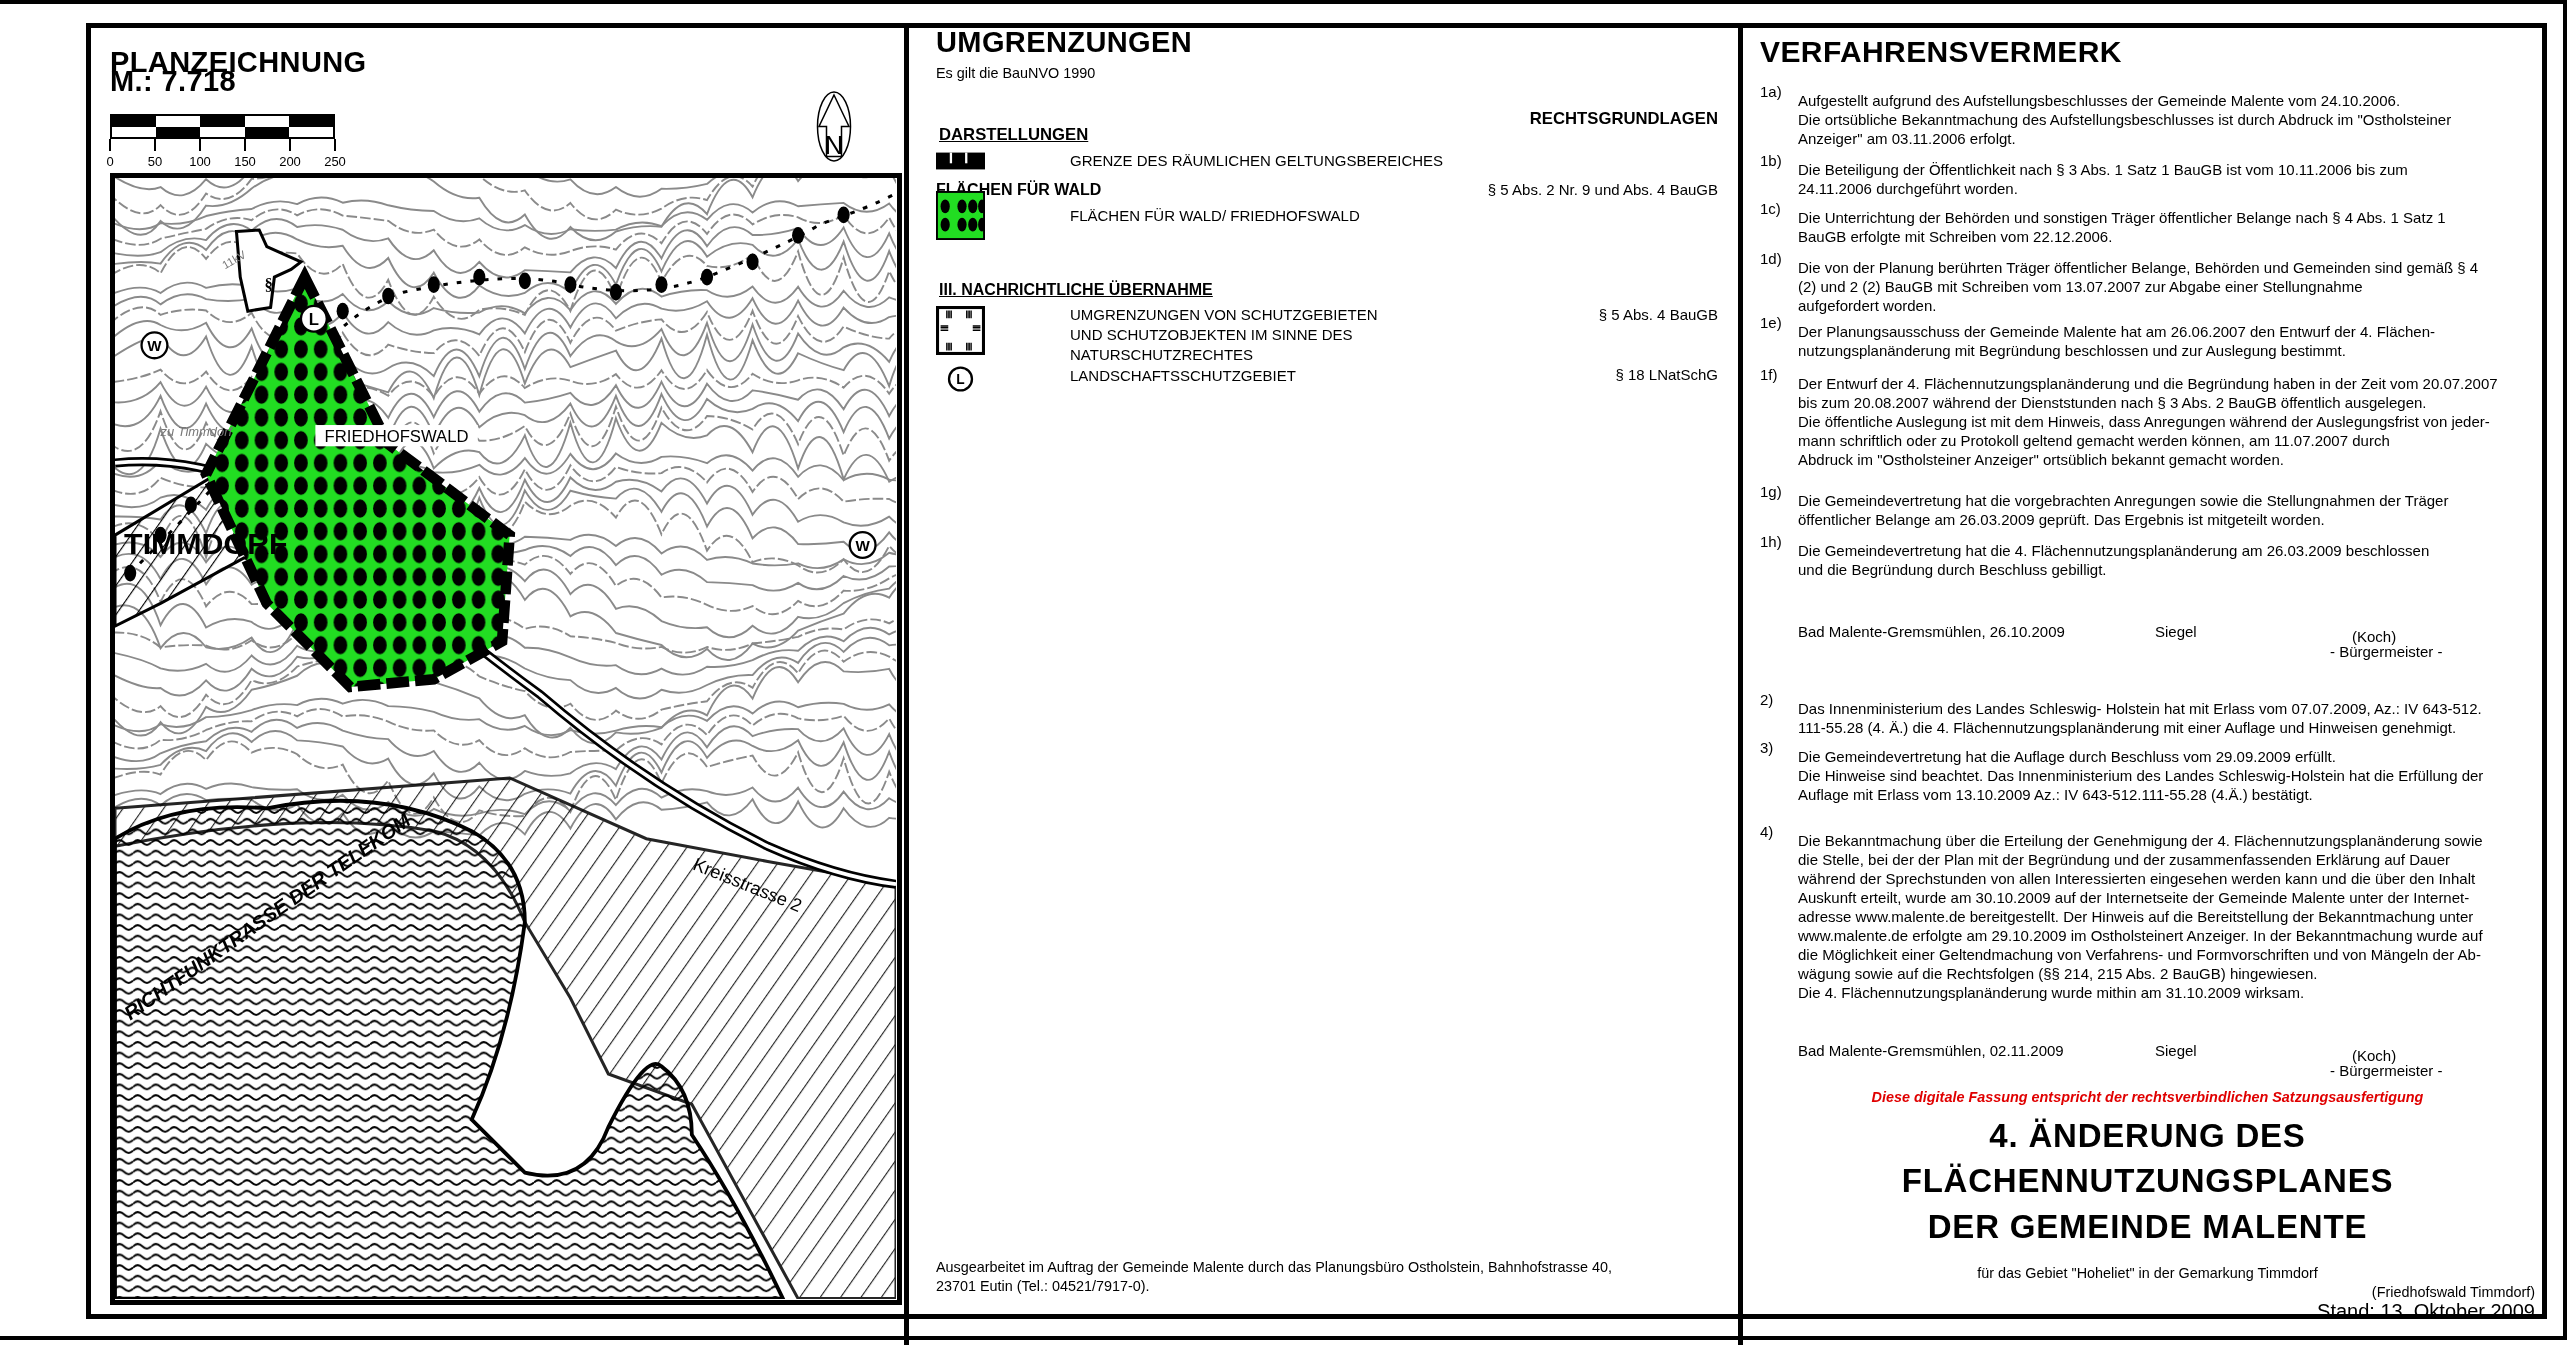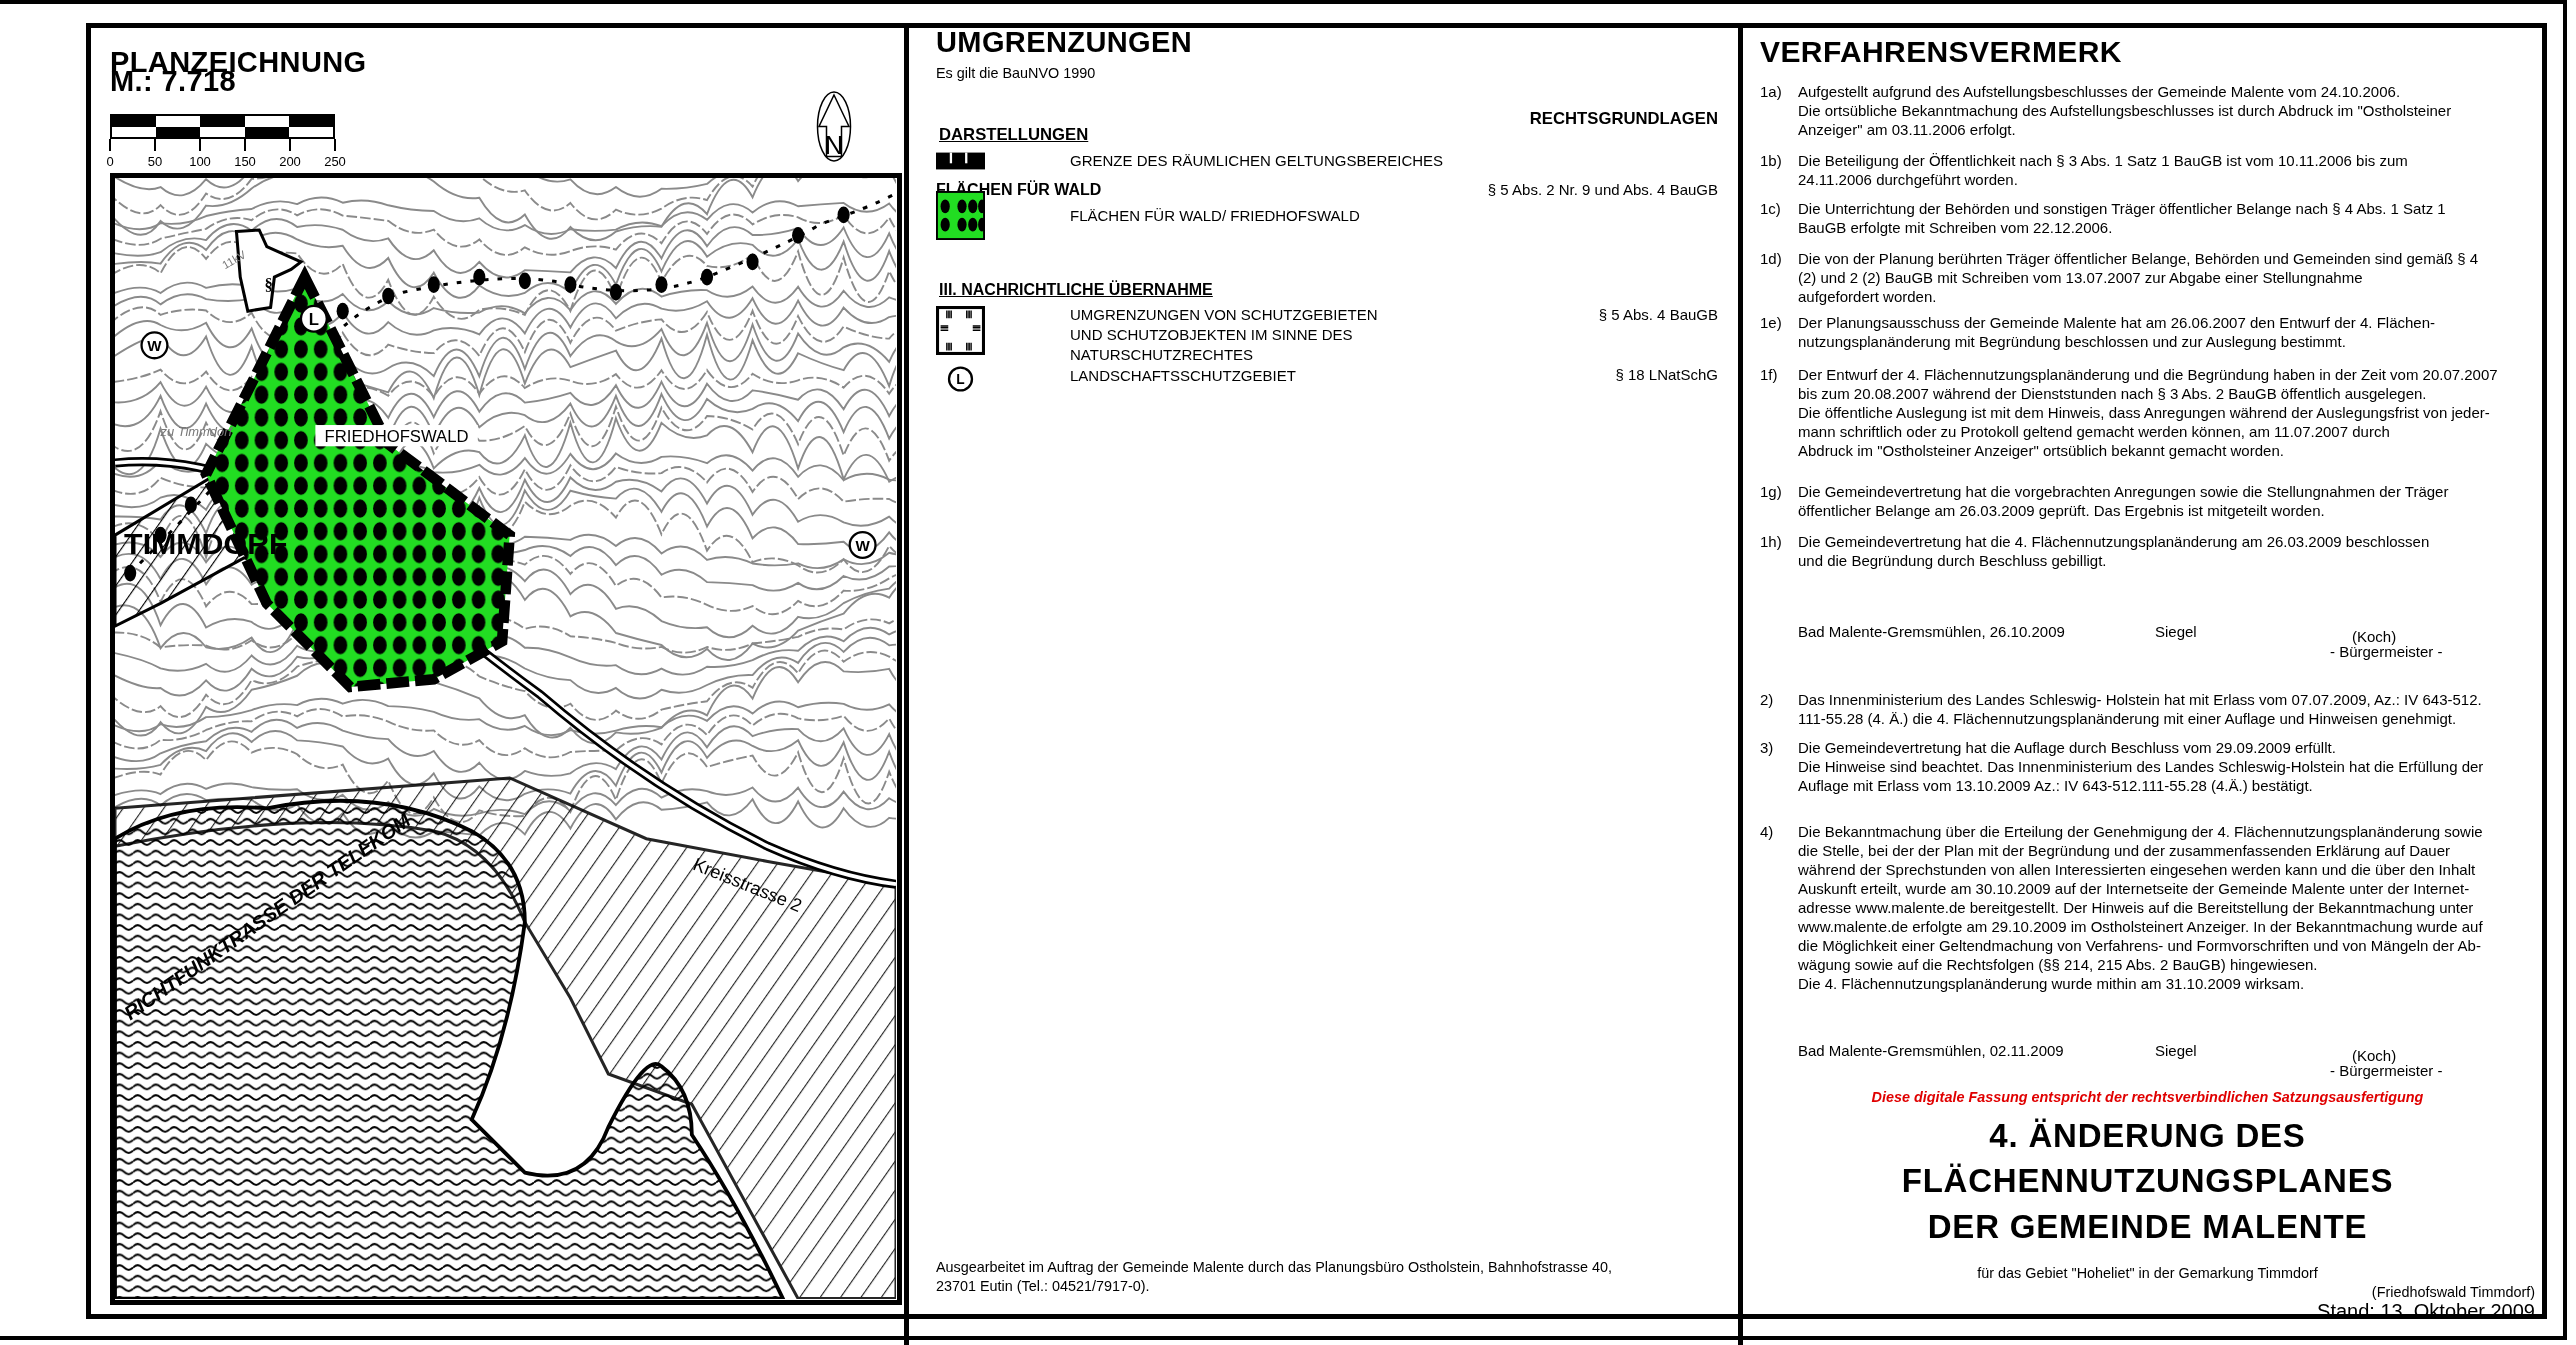--- a/index.html
+++ b/index.html
@@ -25,21 +25,21 @@
   .u{text-decoration:underline;margin-top:16px;}
   .small{font-size:14.4px;}
   .legend-row{position:absolute;left:0;width:782px;font-size:15px;}
   .legend-row .sym{position:absolute;left:0;}
   .legend-row .txt{position:absolute;left:134px;line-height:20px;}
   .legend-row .law{position:absolute;right:0;font-size:15px;}
   
   .right{position:absolute;left:1760px;top:23px;width:775px;}
   .vv-item{position:absolute;left:0;width:775px;font-size:15px;line-height:19px;}
   .vv-item .num{position:absolute;left:0;}
-  .vv-item .body{position:absolute;left:38px;width:737px;white-space:pre-line;}
+  .vv-item .body{position:absolute;left:38px;width:737px;white-space:pre-line;margin-top:9px;}
   .sig-row{position:absolute;left:38px;width:737px;font-size:15px;}
   .red-note{position:absolute;left:0;width:775px;text-align:center;color:#e00000;font-weight:bold;font-style:italic;font-size:14.4px;}
   .main-title{position:absolute;left:0;width:775px;text-align:center;font-weight:bold;font-size:33px;letter-spacing:0.8px;}
   .centered{position:absolute;left:0;width:775px;text-align:center;font-size:14.4px;}
 </style>
 </head>
 <body>
 
 <div class="outer"></div>
 <div class="inner"></div>

